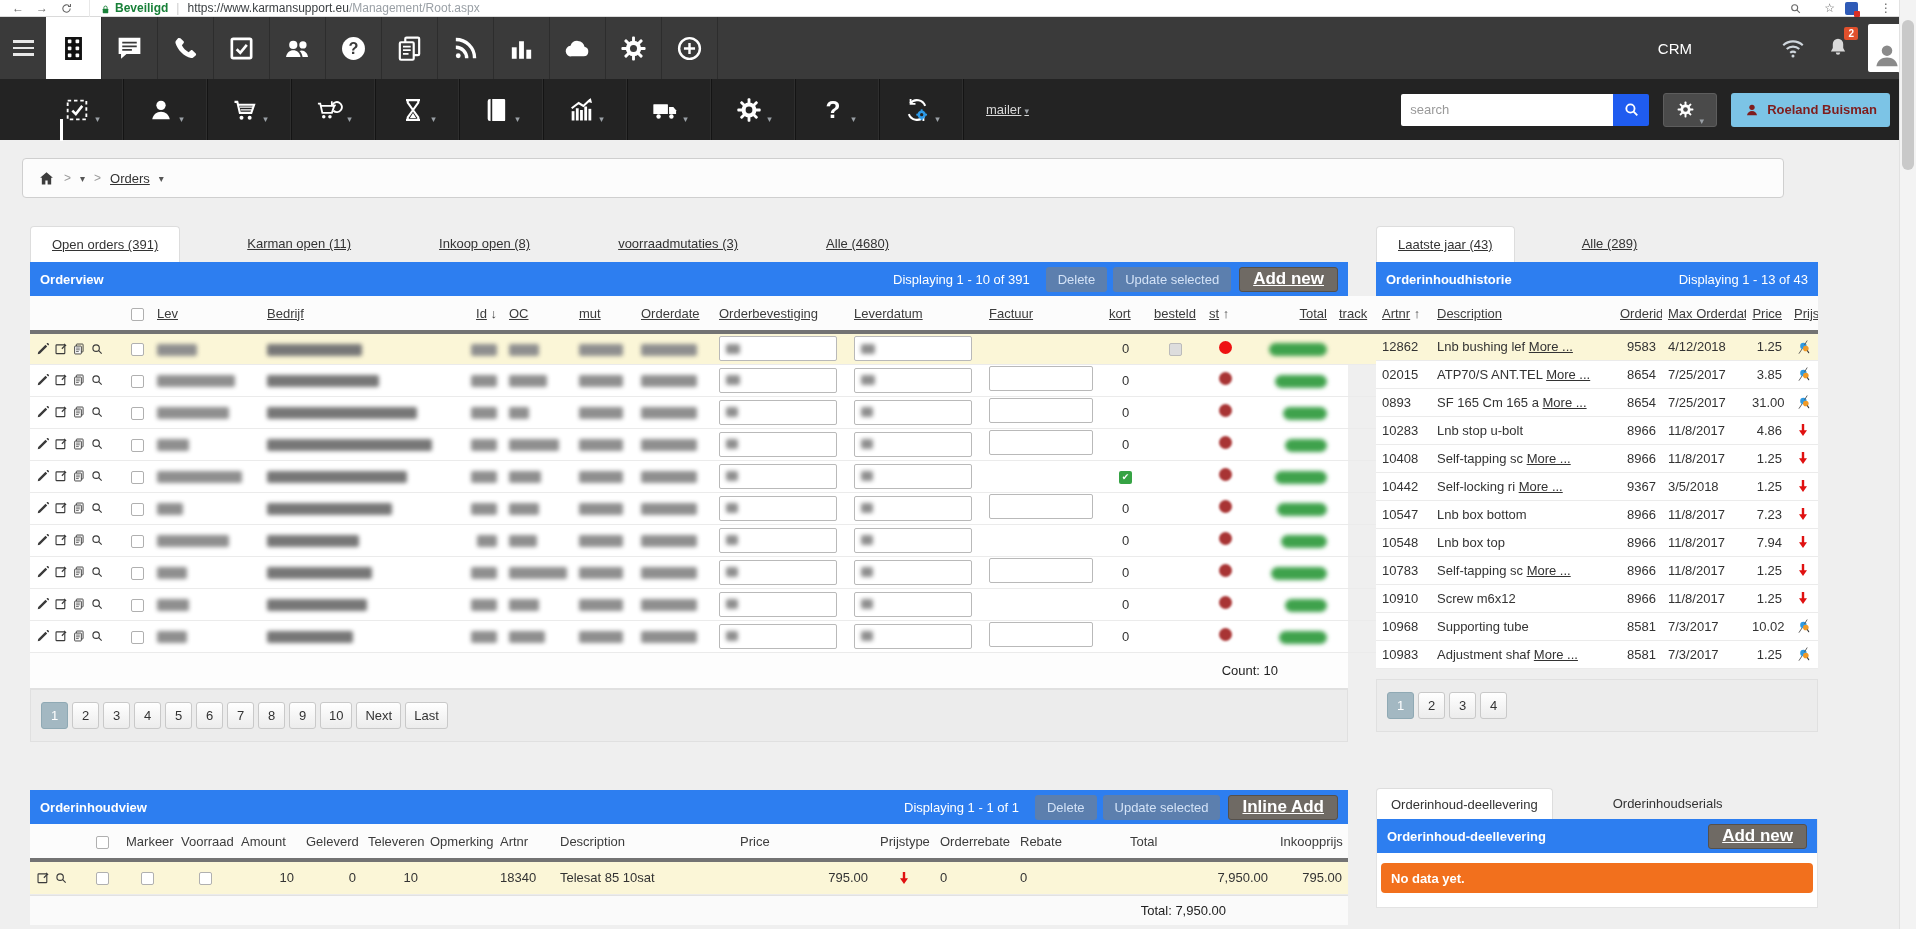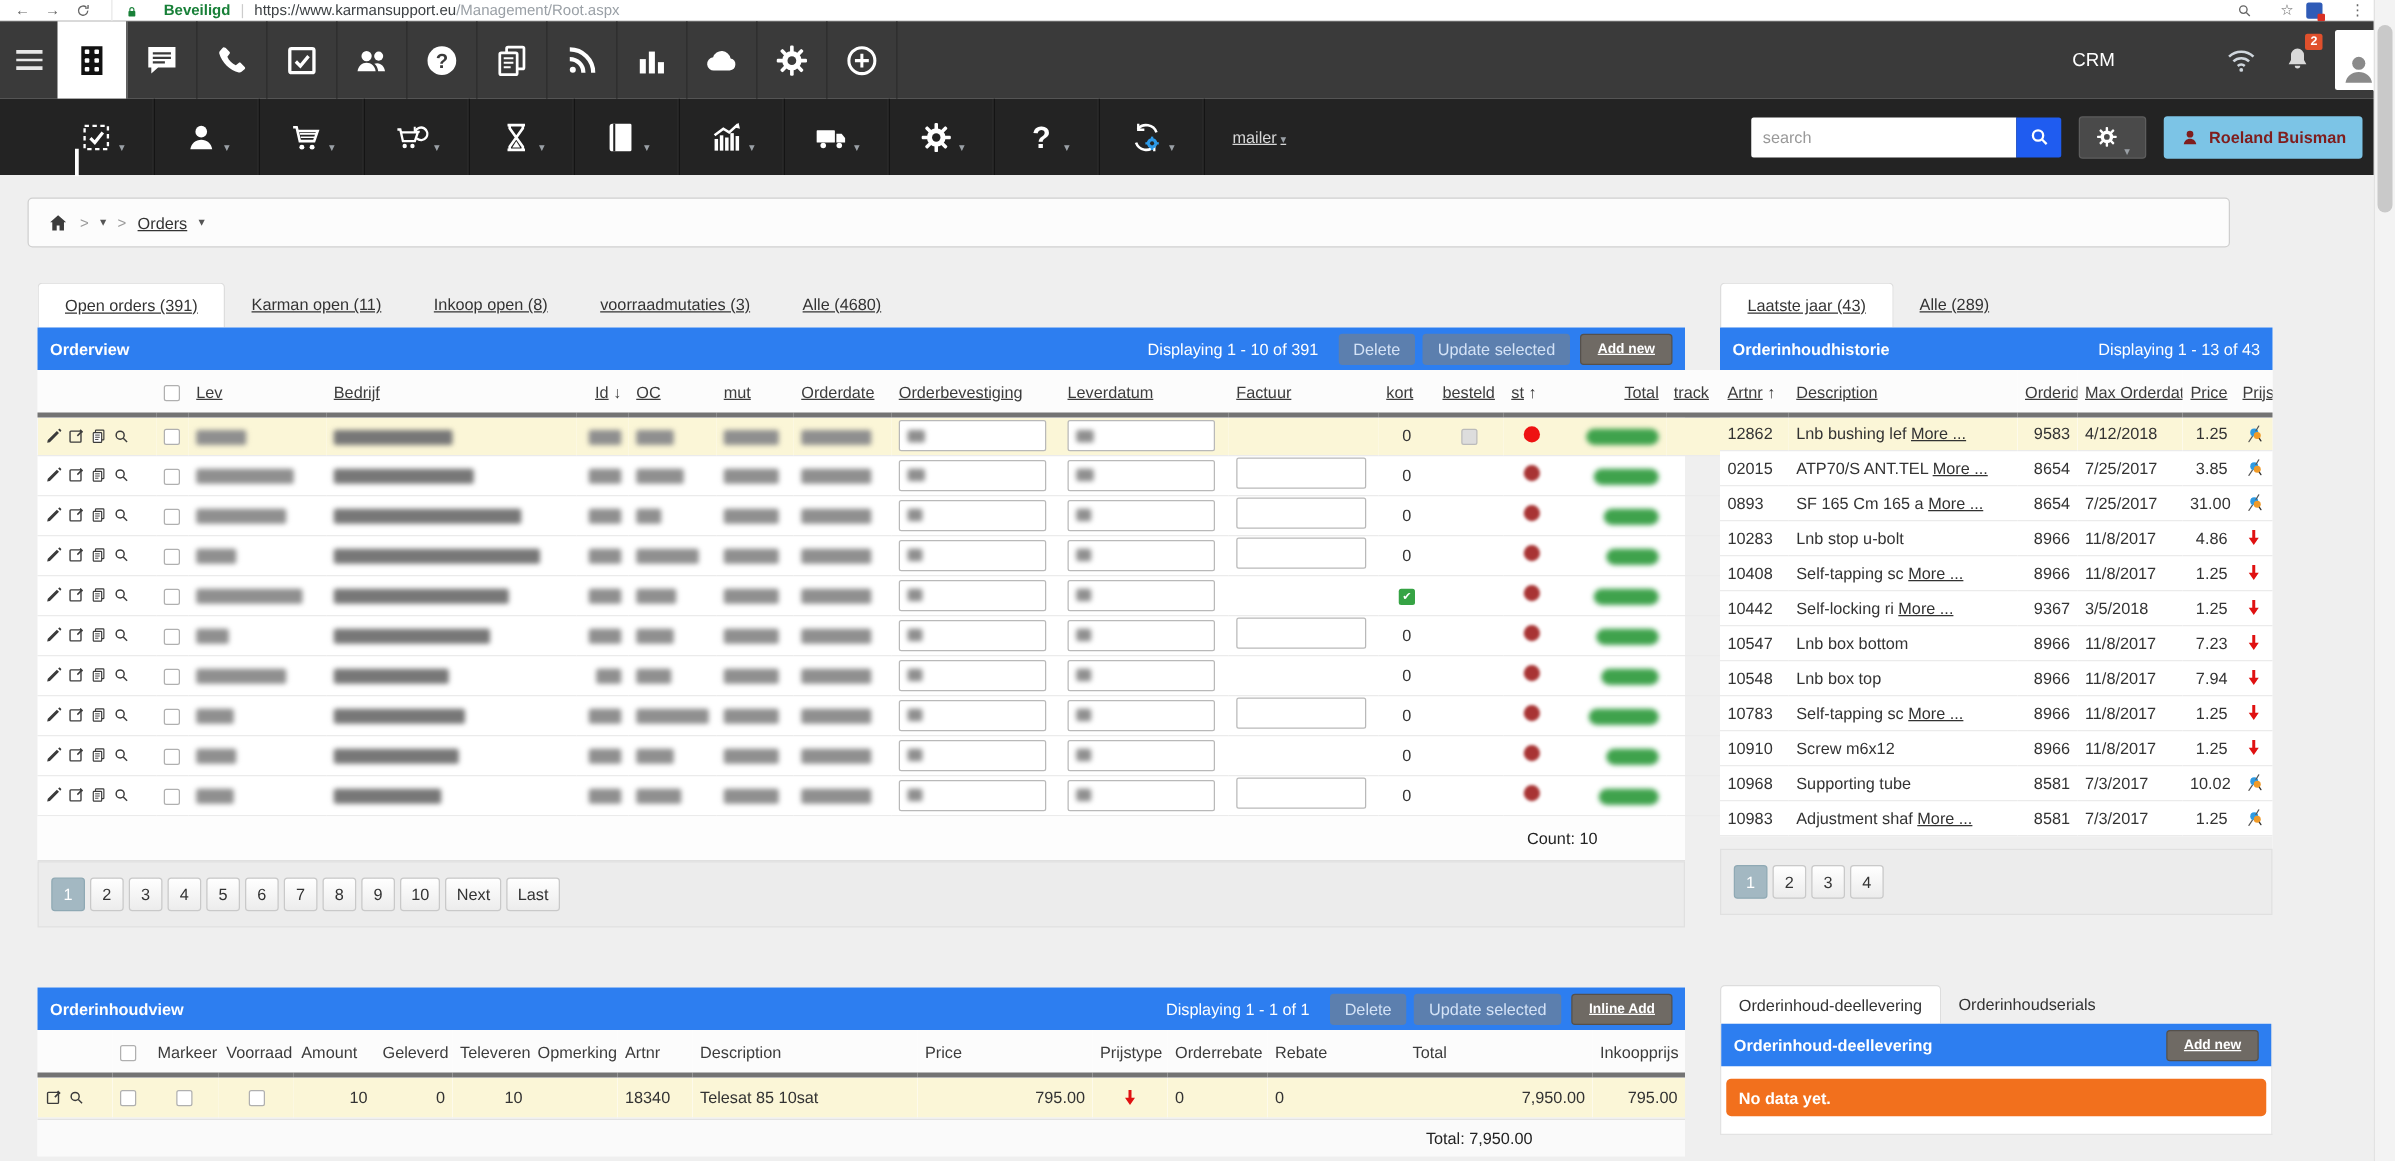--- a/index.html
+++ b/index.html
@@ -5,21 +5,21 @@
   * { margin:0; padding:0; box-sizing:border-box; }
   html,body { width:1916px; height:929px; }
   body { position:relative; background:#efefef; font-family:"Liberation Sans","DejaVu Sans",sans-serif; overflow:hidden; color:#333; }
   svg { display:block; }
 
   
   #browser-bar { position:absolute; left:0; top:0; width:1916px; height:17px; background:#fff; border-bottom:1px solid #dadada; display:flex; align-items:center; font-size:12px; color:#5f6368; }
   .bb-ic { margin-left:12px; color:#666; display:flex; align-items:center; }
   .bb-ic svg { width:13px; height:13px; }
   #bb-url { display:flex; align-items:center; margin-left:16px; flex:1; border-left:1px solid #e8e8e8; padding-left:10px; height:17px; }
-  #bb-secure { color:#188038; display:flex; align-items:flex-end; gap:20px; font-weight:bold; }
+  #bb-secure { color:#188038; display:flex; align-items:flex-end; gap:4px; font-weight:bold; }
   #bb-secure svg { width:11px; height:11px; color:#188038; }
   #bb-sep { color:#ccc; margin:0 8px; }
   #bb-host { color:#3c4043; }
   #bb-path { color:#9aa0a6; }
   .bb-right { display:flex; align-items:center; gap:10px; margin-right:24px; }
   .bb-ext { width:13px; height:13px; background:#2f5bb7; border-radius:2px; position:relative; }
   .bb-ext::after { content:""; position:absolute; right:-2px; bottom:-2px; width:6px; height:6px; background:#d93025; border-radius:1px; }
 
   
   #app-nav { position:absolute; left:0; top:17px; width:1916px; height:62px; background:#3a3a3a; display:flex; align-items:stretch; }
@@ -57,37 +57,37 @@
   #user-btn svg { width:16px; height:16px; }
 
   
   #breadcrumb { position:absolute; left:22px; top:158px; width:1762px; height:40px; background:#fcfcfc; border:1px solid #cfcfcf; border-radius:4px; display:flex; align-items:center; padding-left:15px; gap:9px; font-size:13px; }
   #breadcrumb .sep { color:#9a9a9a; font-size:12px; }
   #breadcrumb .crumb-caret { color:#555; font-size:10px; }
   #bc-home svg { width:17px; height:17px; color:#3c3c3c; }
   #bc-orders { color:#333; text-decoration:underline; }
 
   
-  .tabs { position:absolute; display:flex; align-items:flex-end; }
+  .tabs { position:absolute; display:flex; align-items:flex-end;gap:46px; }
   .tab { height:36px; line-height:36px; padding:0 21px; font-size:13px; color:#333; white-space:nowrap; }
   .tab span { text-decoration:underline; }
   .tab.act { background:#fff; border:1px solid #ddd; border-bottom:none; border-radius:4px 4px 0 0; }
   #tabs-left { left:30px; top:226px; }
   #hist-tabs { left:1376px; top:226px; }
   #dl-tabs { left:1376px; top:788px; }
   #dl-tabs .tab { height:31px; line-height:31px; padding:0 14px; }
   #dl-tabs .tab span { text-decoration:none; }
 
   
   .phead { height:34px; background:#2d7ef0; display:flex; align-items:center; padding:0 10px; }
   .phead .t { color:#fff; font-size:13px; font-weight:bold; }
   .phead .sp { flex:1; }
   .phead .disp { color:#fff; font-size:13px; margin-right:10px; }
   .bmut { height:25px; background:#5c7fae; color:#d3e2f6; border:none; border-radius:3px; font-size:13px; padding:0 12px; display:flex; align-items:center; margin-left:6px; font-family:inherit; }
-  .bdark { height:25px; background:#6f6a64; border:1px solid #55504b; color:#fff; font-weight:bold; text-decoration:underline; border-radius:3px; font-size:11px; padding:0 13px; display:flex; align-items:center; margin-left:8px; font-family:inherit; }
+  .bdark { height:25px; background:#6f6a64; border:1px solid #55504b; color:#fff; font-weight:bold; text-decoration:underline; border-radius:3px; font-size:17px; padding:0 13px; display:flex; align-items:center; margin-left:8px; font-family:inherit; }
 
   #ov-panel { position:absolute; left:30px; top:262px; width:1318px; background:#fff; }
   #hist-panel { position:absolute; left:1376px; top:262px; width:442px; background:#fff; }
   #oi-panel { position:absolute; left:30px; top:790px; width:1318px; background:#fff; }
   #dl-panel { position:absolute; left:1376px; top:819px; width:442px; background:#fff; border:1px solid #e3e3e3; border-top:none; padding-bottom:14px; }
 
   table { width:100%; border-collapse:collapse; table-layout:fixed; }
   thead th { font-weight:normal; text-align:left; font-size:13px; color:#3c3c3c; border-bottom:4px solid #737373; background:#fcfcfc; padding:0 6px; height:36px; white-space:nowrap; overflow:hidden; }
   thead th .th-link { text-decoration:underline; }
   thead th b { font-weight:bold; text-decoration:none; }

